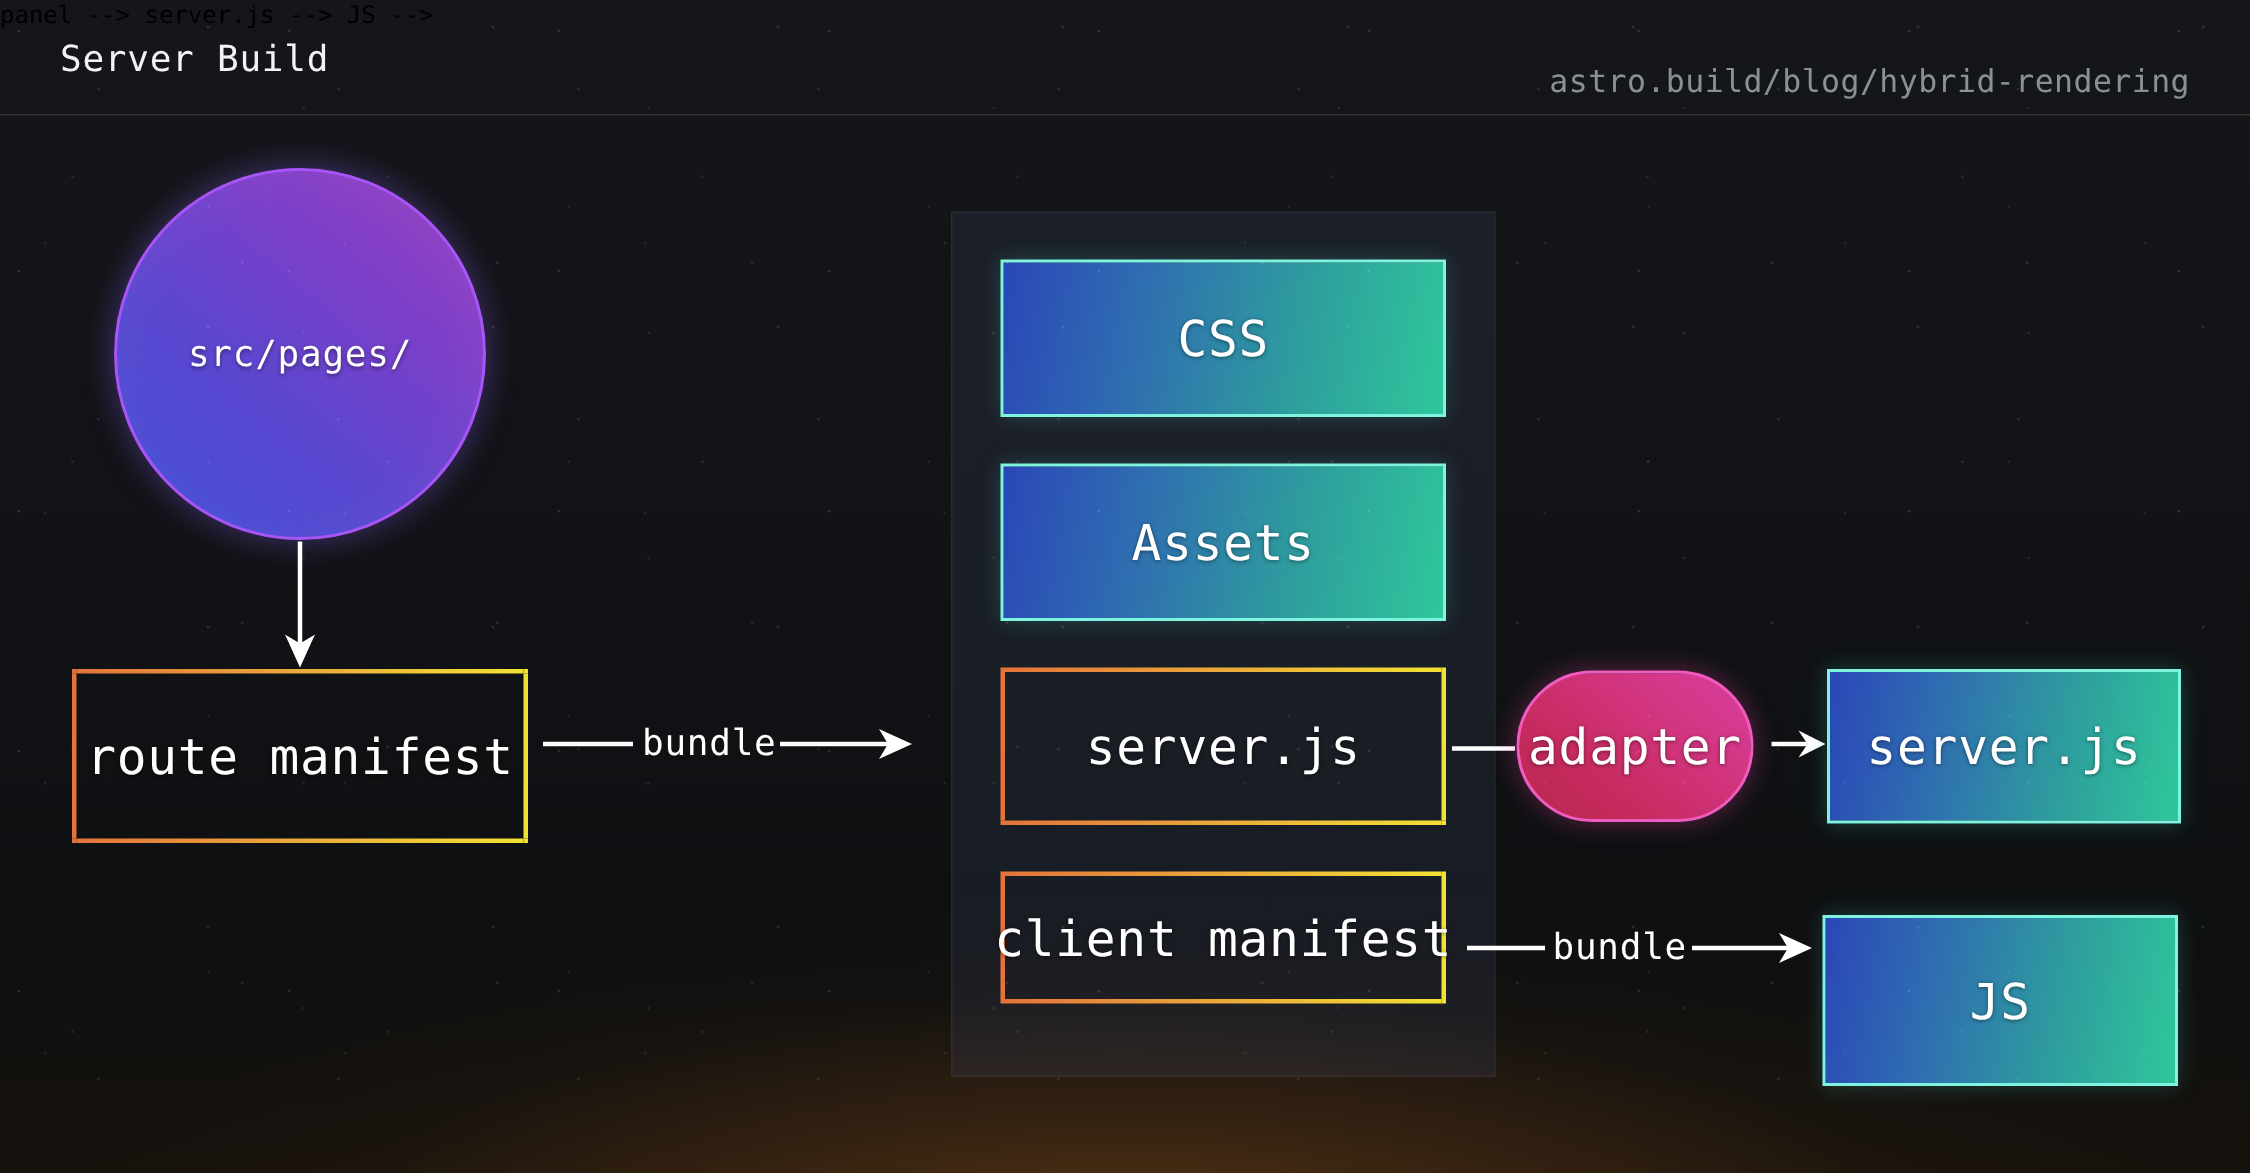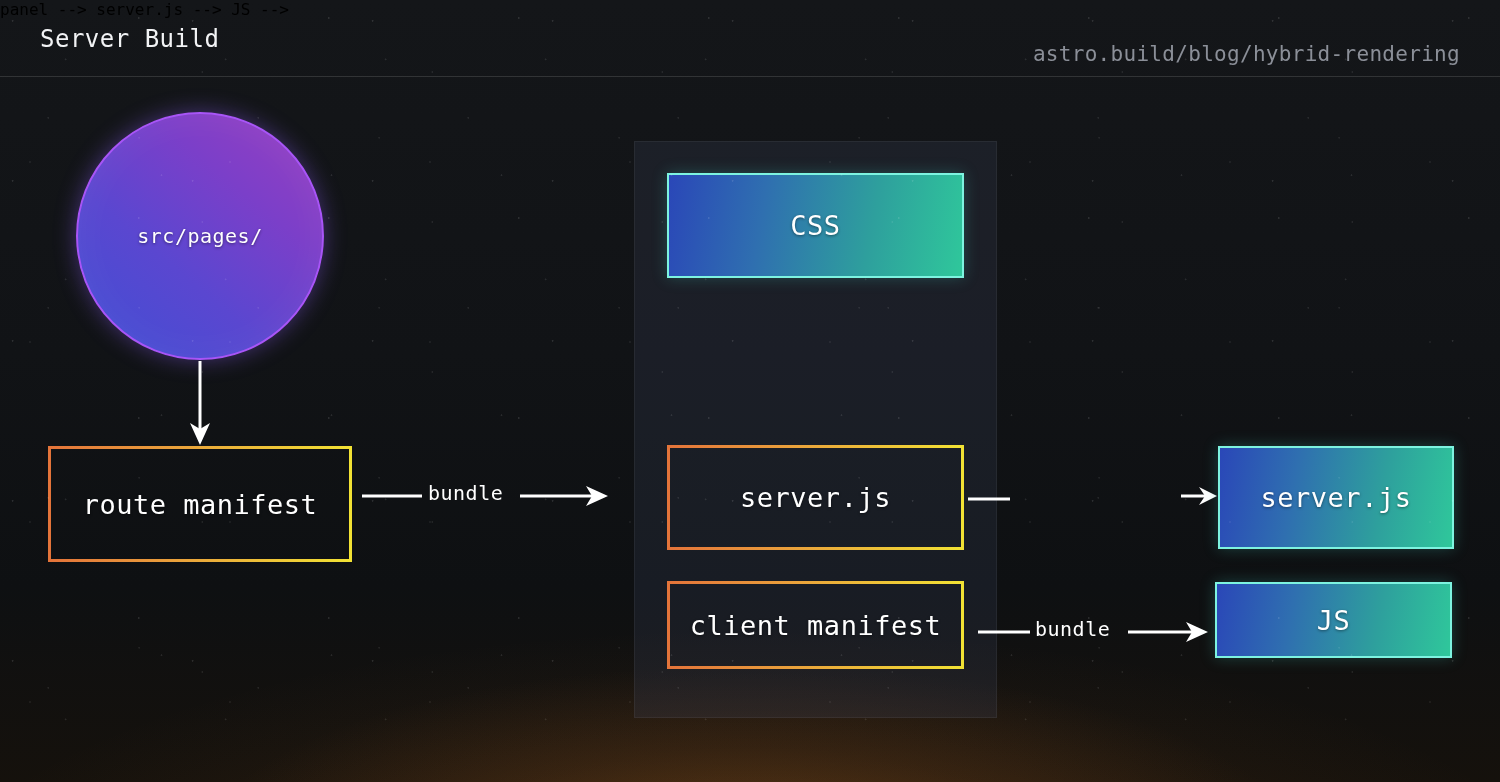--- a/index.html
+++ b/index.html
@@ -62,37 +62,37 @@
     right: 40px; top: 42px;
     font-size: 21px;
     letter-spacing: .3px;
     color: #8b8f98;
     white-space: nowrap;
   }
 
   
   .node-text {
     color: #ffffff;
-    font-size: 27px;
+    font-size: 33px;
     letter-spacing: .5px;
     white-space: nowrap;
     text-shadow: 0 1px 3px rgba(0,0,0,.45);
   }
 
   #pages-circle {
     position: absolute;
     left: 76px; top: 112px;
     width: 248px; height: 248px;
     border-radius: 50%;
     display: flex; align-items: center; justify-content: center;
     background: linear-gradient(40deg, #3f4fd4 0%, #5a47d0 38%, #7b3fc9 68%, #9b3fc0 100%);
     border: 2px solid #a855f7;
     box-shadow: 0 0 22px rgba(139,92,246,.42), inset 0 0 40px rgba(255,255,255,.05);
   }
-  #pages-circle .node-text { font-size: 20px; }
+  #pages-circle .node-text { font-size: 24px; }
 
   
   #server-output-panel {
     position: absolute;
     left: 634px; top: 141px;
     width: 363px; height: 577px;
     background: rgba(62,72,102,0.22);
     border: 1px solid rgba(255,255,255,0.055);
   }
 
@@ -124,29 +124,29 @@
     left: 1011px; top: 447px;
     width: 158px; height: 101px;
     border-radius: 52px;
     display: flex; align-items: center; justify-content: center;
     background: linear-gradient(40deg, #b8274f 0%, #c62b5e 30%, #d2357f 65%, #d93fa0 100%);
     border: 2px solid #f05bc0;
     box-shadow: 0 0 18px rgba(226,60,150,.40);
   }
 
   #box-serverjs-right { left: 1218px; top: 446px; width: 236px; height: 103px; }
-  #box-js            { left: 1215px; top: 582px; width: 237px; height: 76px; }
+  #box-js            { left: 1215px; top: 610px; width: 237px; height: 114px; }
 
   
   .conn { position: absolute; }
   .conn svg { display: block; overflow: visible; }
   .conn-label {
     position: absolute;
     color: #ffffff;
-    font-size: 20px;
+    font-size: 24px;
     letter-spacing: .5px;
     white-space: nowrap;
   }
 
   #arrow-pages-to-route { left: 186px; top: 361px; }
   #conn-route-to-server { left: 362px; top: 482px; }
   #label-bundle-top     { left: 428px; top: 481px; }
   #conn-server-to-adapter { left: 968px; top: 489px; }
   #conn-adapter-to-serverjs { left: 1181px; top: 481px; }
   #conn-client-to-js    { left: 978px; top: 618px; }
@@ -191,37 +191,43 @@
   </div>
   <div class="conn-label" id="label-bundle-top">bundle</div>
 
   
   <div id="server-output-panel"></div>
 
   <div class="grad-box" id="box-css">
     <span class="node-text">CSS</span>
   </div>
 
+  <div class="grad-box" id="box-assets">
+    <span class="node-text">Assets</span>
+  </div>
 
   <div class="dotted-box" id="box-serverjs-mid">
     <span class="node-text">server.js</span>
   </div>
 
   <div class="dotted-box" id="box-client-manifest">
     <span class="node-text">client manifest</span>
   </div>
 
   
   <div class="conn" id="conn-server-to-adapter">
     <svg width="44" height="20" viewBox="0 0 44 20" fill="none" aria-hidden="true">
       <path d="M0 10 L42 10" stroke="#ffffff" stroke-width="3"></path>
     </svg>
   </div>
 
   
+  <div id="adapter-pill">
+    <span class="node-text">adapter</span>
+  </div>
 
    server.js --&gt;
   <div class="conn" id="conn-adapter-to-serverjs">
     <svg width="40" height="30" viewBox="0 0 40 30" fill="none" aria-hidden="true">
       <path d="M0 15 L24 15" stroke="#ffffff" stroke-width="3"></path>
       <path d="M36 15 L18 6 L24 15 L18 24 Z" fill="#ffffff"></path>
     </svg>
   </div>
 
   

